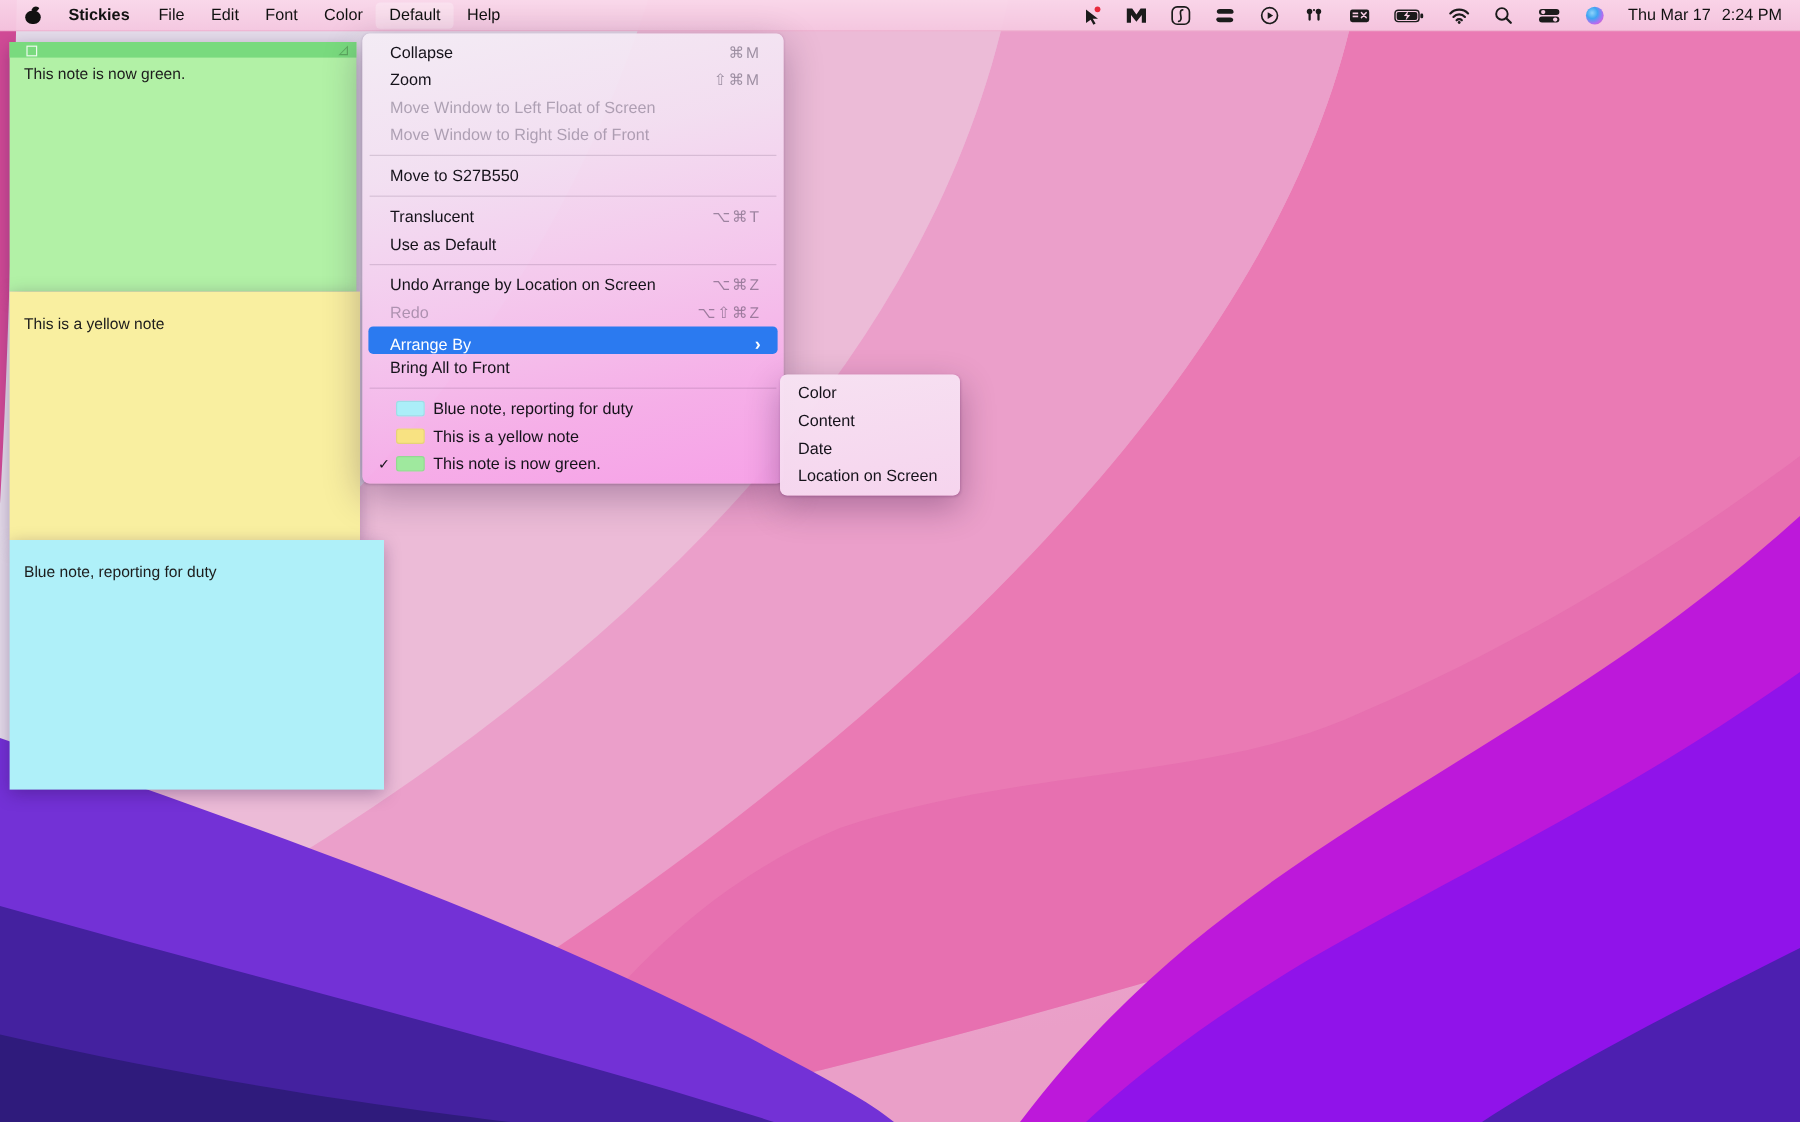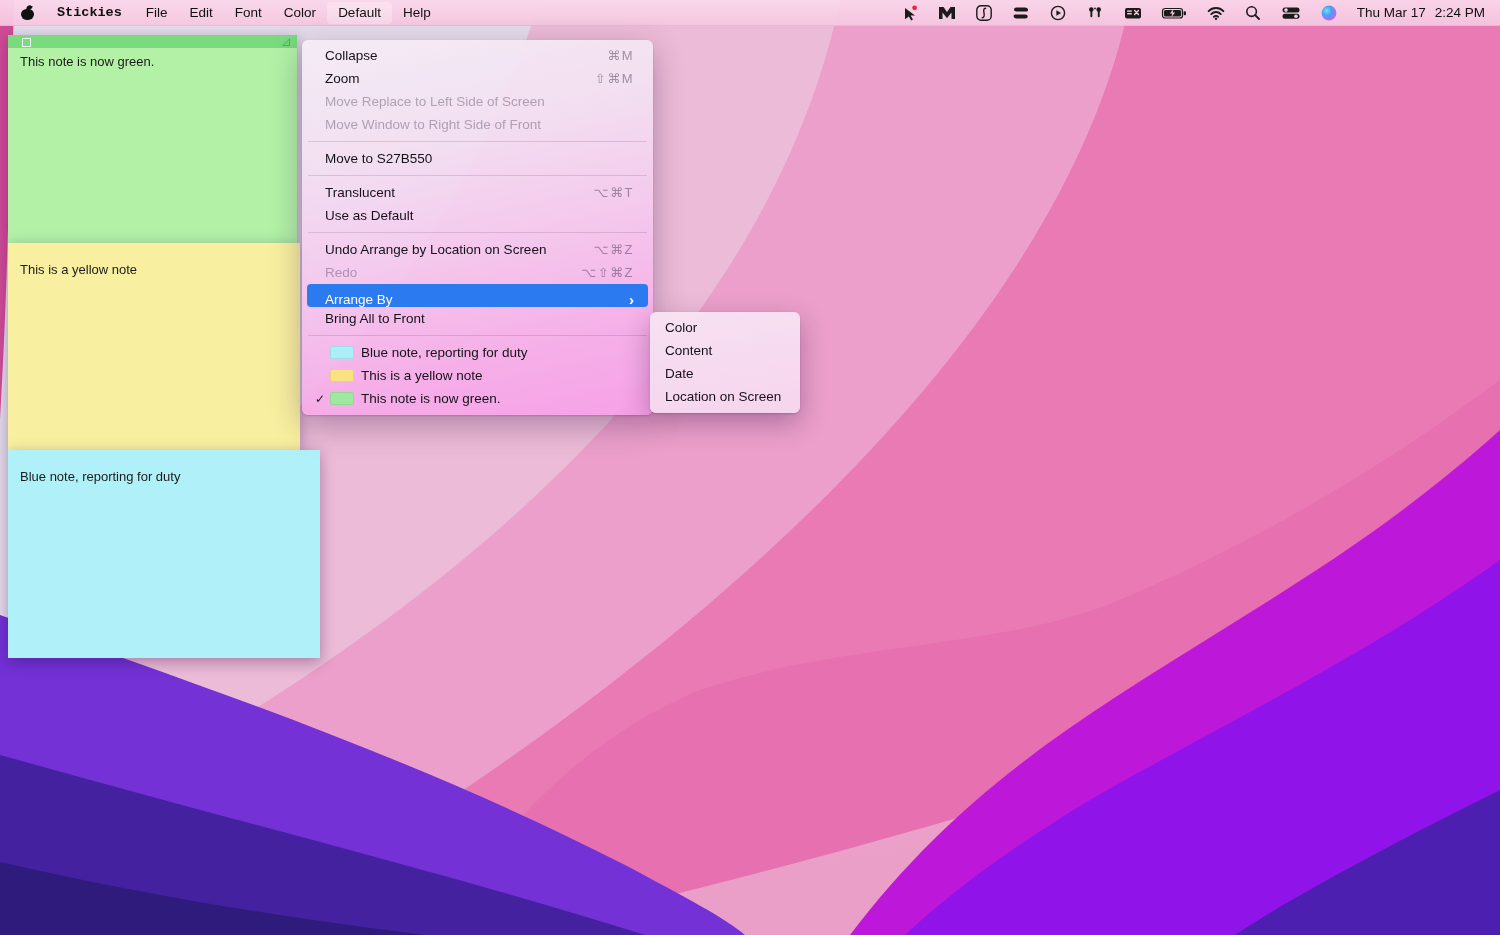--- a/index.html
+++ b/index.html
@@ -8,21 +8,21 @@
   .wallpaper{position:absolute;inset:0;width:100%;height:100%;display:block;}
 
   
   .menubar{position:absolute;top:0;left:0;right:0;height:25px;
     background:linear-gradient(180deg,rgba(250,216,234,.95),rgba(245,199,224,.95));
     border-bottom:1px solid rgba(216,96,156,.28);
     display:flex;align-items:center;justify-content:space-between;
     font-size:13.5px;color:#111;z-index:30;}
   .mb-left{display:flex;align-items:center;height:100%;padding-left:10px;}
   .mb-left .mb-item{padding:0 11px;height:100%;display:flex;align-items:center;white-space:nowrap;}
-  .mb-item.app-name{font-weight:700;padding:0 13px;font-family:Liberation Mono, monospace;}
+  .mb-item.app-name{font-weight:700;padding:0 13px;}
   .mb-item.active{background:rgba(255,255,255,.28);border-radius:4px;height:22px;margin-top:0px;}
   .apple-wrap{padding:0 10px 0 11px;display:flex;align-items:center;height:100%;}
   .apple{position:relative;width:13px;height:15px;}
   .apple .body{position:absolute;left:0;bottom:0;width:13px;height:11.5px;background:#111;
     border-radius:44% 44% 46% 46%/48% 48% 52% 52%;}
   .apple .leaf{position:absolute;left:6.2px;top:0;width:4.5px;height:4.8px;background:#111;
     border-radius:80% 10% 80% 10%;transform:rotate(28deg);}
   .mb-right{display:flex;align-items:center;height:100%;padding-right:15px;gap:0;text-align:center;}
   .tray{display:flex;align-items:center;height:100%;padding:0 9px;}
   .tray svg{display:block;}
@@ -37,21 +37,21 @@
   .note-yellow{left:8px;top:243px;width:292px;height:207px;background:#f9efa0;}
   .note-blue{left:8px;top:450px;width:312px;height:208px;background:#aff0f9;}
   .close-box{position:absolute;left:14px;top:3px;width:7px;height:7px;
     border:1px solid rgba(255,255,255,.85);background:transparent;}
   .zoom-tri{position:absolute;right:7px;top:3px;width:0;height:0;
     border-left:8px solid transparent;border-bottom:8px solid rgba(70,130,70,.55);}
   .zoom-tri:after{content:"";position:absolute;left:-6.5px;top:1.8px;width:0;height:0;
     border-left:5.5px solid transparent;border-bottom:5.5px solid #79da7e;}
 
   
-  .menu{position:absolute;left:302px;top:40px;width:351px;z-index:40;
+  .menu{position:absolute;left:302px;top:28px;width:351px;z-index:40;
     padding:4px 0 5px;border-radius:6px;
     background:linear-gradient(168deg,rgba(244,236,245,.96) 0%,rgba(243,224,242,.94) 28%,rgba(245,200,238,.93) 55%,rgba(246,174,233,.94) 80%,rgba(247,160,232,.95) 100%);
     box-shadow:0 10px 32px rgba(30,0,50,.3),0 1px 2px rgba(60,0,80,.18);}
   .mi{height:23px;margin:0 5px;padding:0 14px 0 18px;display:flex;align-items:center;
     border-radius:4px;font-size:13.5px;color:#15121a;white-space:nowrap;}
   .mi .lbl{flex:0 0 auto;}
   .mi .spacer{flex:1;}
   .mi .sc{color:rgba(62,52,75,.48);letter-spacing:1.5px;font-size:13px;}
   .mi.disabled{color:rgba(70,60,85,.4);}
   .mi.hl{background:#2b7af0;color:#fff;align-items:flex-end;}
@@ -242,21 +242,21 @@
       <span class="lbl">Collapse</span>
         <span class="spacer"></span>
       <span class="sc">⌘M</span>
     </div>
     <div class="mi">
       <span class="lbl">Zoom</span>
         <span class="spacer"></span>
       <span class="sc">⇧⌘M</span>
     </div>
     <div class="mi disabled">
-      <span class="lbl">Move Replace to Left Side of Screen</span>
+      <span class="lbl">Move Window to Left Float of Screen</span>
     </div>
     <div class="mi disabled">
       <span class="lbl">Move Window to Right Side of Front</span>
     </div>
     <div class="sep"></div>
     <div class="mi">
       <span class="lbl">Move to S27B550</span>
     </div>
     <div class="sep"></div>
     <div class="mi">

